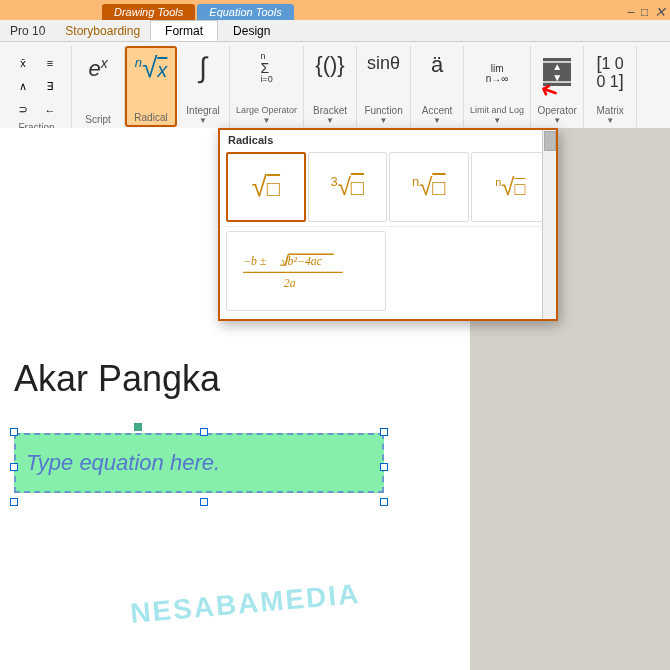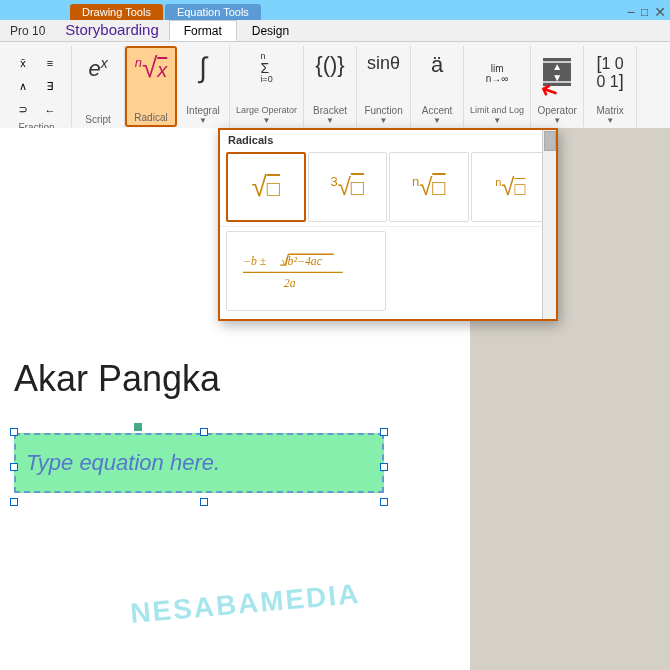--- a/index.html
+++ b/index.html
@@ -290,22 +290,22 @@
 
     .pro-label {
       font-size: 12px;
       color: #333;
       padding: 3px 10px;
       display: flex;
       align-items: center;
     }
 
     .storyboard-label {
-      font-size: 15px;
-      color: #4c1d95;
+      font-size: 12px;
+      color: #a16207;
       padding: 3px 10px;
     }
 
     
     .eq-icon {
       font-size: 18px;
       font-style: italic;
       color: #333;
     }
 
@@ -315,21 +315,21 @@
       border-radius: 3px;
       padding: 2px;
     }
 
   </style>
 </head>
 <body>
 
 <div class="ribbon-container">
 
-  <div style="display:flex; height:20px; background:#7dd3fc; align-items:flex-end; padding-left:70px;">
+  <div style="display:flex; height:20px; background:#fdba74; align-items:flex-end; padding-left:102px;font-style:italic;">
     <div class="drawing-tab-header">Drawing Tools</div>
     <div class="equation-tab-header">Equation Tools</div>
 
     <div style="margin-left:auto; display:flex; align-items:center; padding-right:4px; gap:6px;">
       <span style="font-size:14px; cursor:pointer; color:#555;">−</span>
       <span style="font-size:12px; cursor:pointer; color:#555;">□</span>
       <span style="font-size:14px; cursor:pointer; color:#555;">✕</span>
     </div>
   </div>
 
@@ -356,21 +356,21 @@
 
     <div class="ribbon-group" style="min-width:48px;">
       <div class="tool-btn" style="margin-top:6px;">
         <div class="tool-icon eq-icon" style="font-size:22px;">e<sup style="font-size:14px;">x</sup></div>
       </div>
       <span class="ribbon-group-label">Script</span>
     </div>
 
     <div class="ribbon-group radical-icon-highlight" style="min-width:52px;">
       <div class="tool-btn active-tool" style="margin-top:2px; background:transparent; border:none;">
-        <div class="tool-icon" style="font-size:28px; color:#be185d; font-style:italic;">
+        <div class="tool-icon" style="font-size:28px; color:#0369a1; font-style:italic;">
           <sup style="font-size:13px; vertical-align:super;">n</sup>√<span style="text-decoration:overline; font-size:20px;">x</span>
         </div>
       </div>
       <span class="ribbon-group-label">Radical</span>
     </div>
 
     <div class="ribbon-group" style="min-width:52px;">
       <div class="tool-btn" style="margin-top:4px;">
         <div class="tool-icon" style="font-size:28px; font-style:italic;">∫</div>
       </div>

